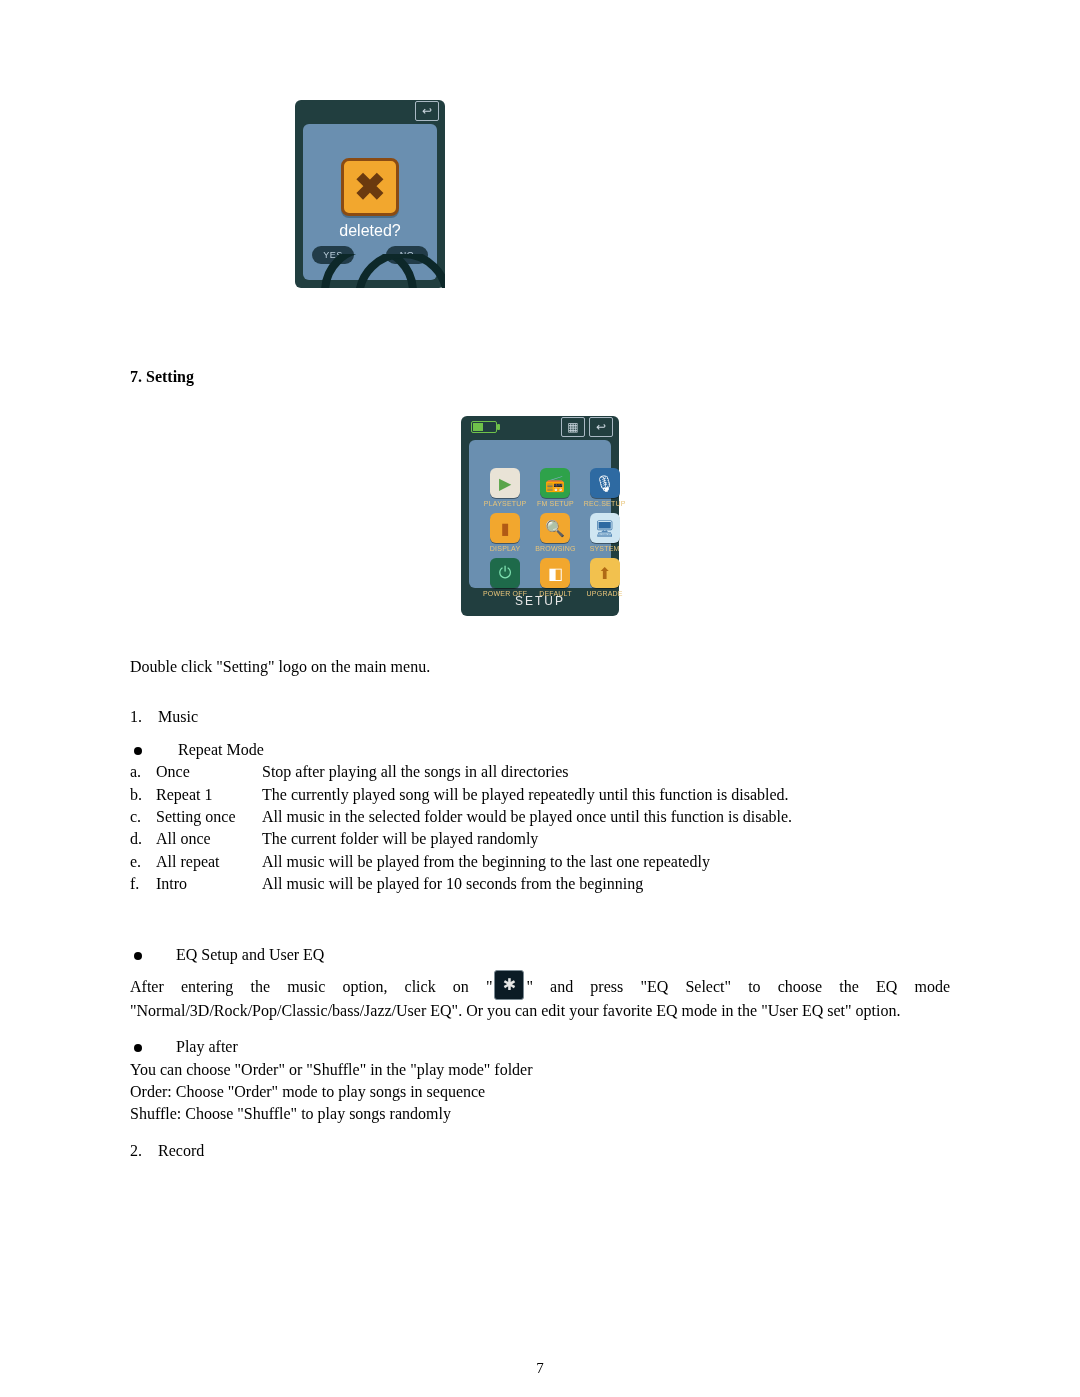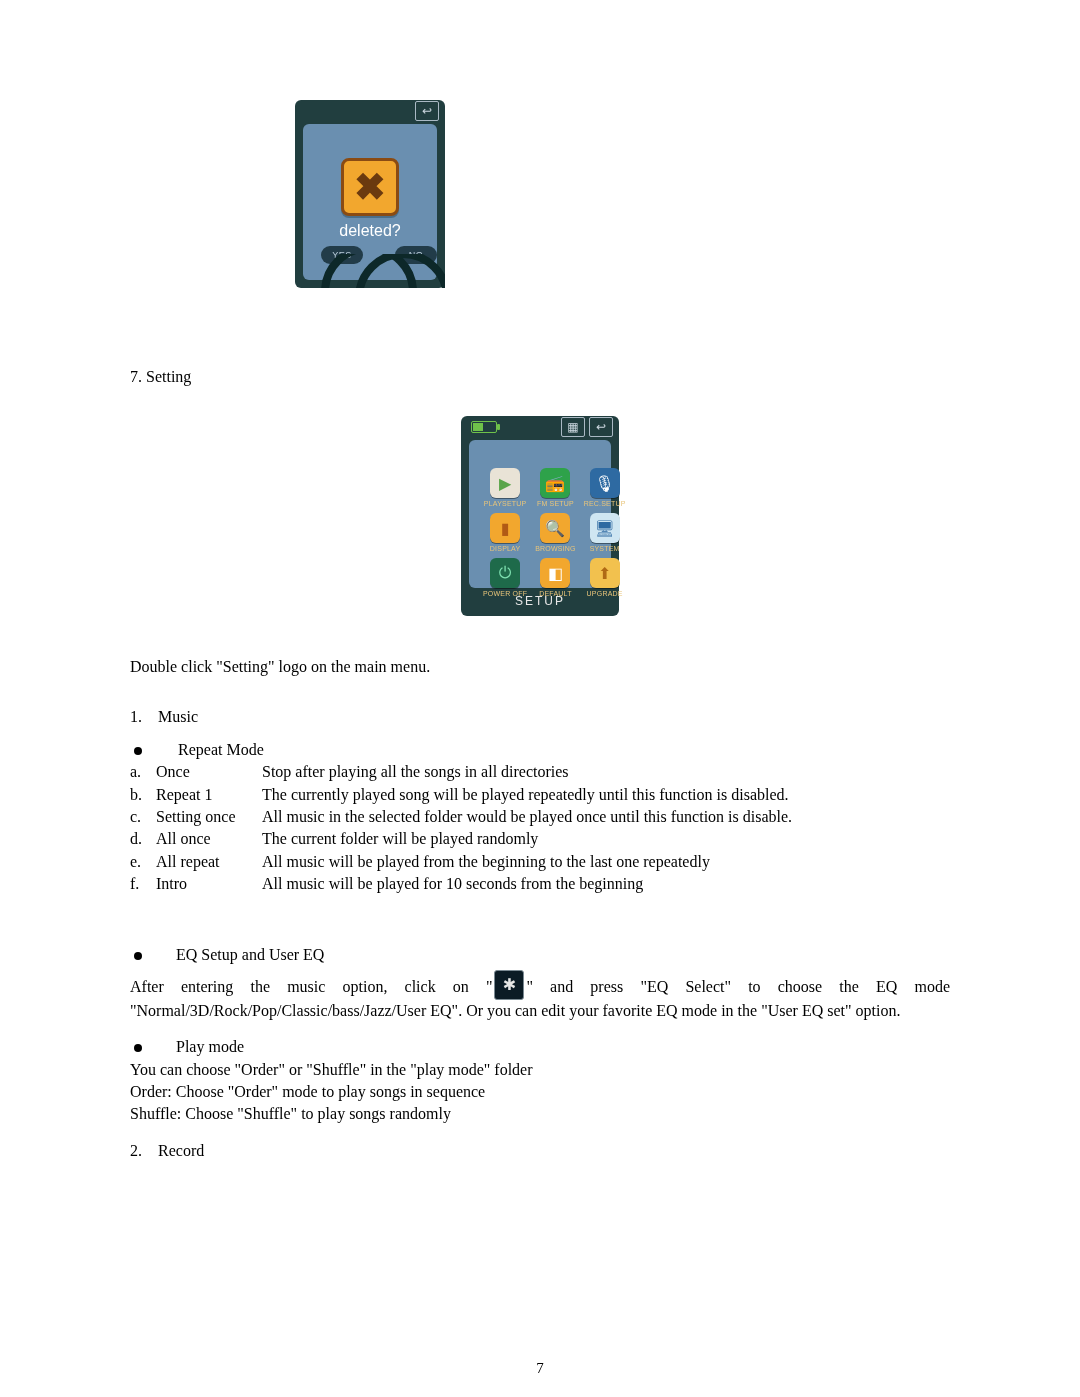--- a/index.html
+++ b/index.html
@@ -8,30 +8,30 @@
   .device-inner{position:absolute;background:#6a8fb0;border-radius:6px;box-sizing:border-box}
   .statusbar{position:absolute;top:0;left:0;right:0;height:22px;display:flex;align-items:center;justify-content:flex-end;gap:4px;padding:0 6px}
   .stat-box{width:22px;height:18px;border:1.5px solid #aab9c4;border-radius:2px;display:flex;align-items:center;justify-content:center}
   .back-arrow{font-size:12px;color:#cdd8e0;line-height:1}
   .battery{width:24px;height:10px;border:1.5px solid #6fc24a;border-radius:2px;position:relative;margin-right:auto;margin-left:4px}
   .battery::after{content:"";position:absolute;right:-4px;top:2px;width:3px;height:6px;background:#6fc24a;border-radius:1px}
   .battery-fill{position:absolute;left:1px;top:1px;bottom:1px;width:40%;background:#6fc24a}
   .del-icon-wrap{width:52px;height:52px;background:#f2a72e;border:3px solid #8a4b13;border-radius:8px;box-shadow:0 2px 0 #4a6e8a;display:flex;align-items:center;justify-content:center;margin:34px auto 6px auto}
   .del-x{font-size:38px;font-weight:bold;color:#6b3a0f;line-height:1}
   .del-label{color:#fff;font-size:16px;text-align:center;font-family:Arial,sans-serif}
-  .yn-row{position:absolute;bottom:16px;left:0;right:0;display:flex;justify-content:flex-end;gap:32px}
+  .yn-row{position:absolute;bottom:16px;left:0;right:0;display:flex;justify-content:center;gap:32px}
   .yn-btn{width:42px;height:18px;border-radius:9px;background:#223c49;color:#b9cdda;font-size:9px;font-family:Arial,sans-serif;display:flex;align-items:center;justify-content:center;letter-spacing:0.5px}
   .dev1-bottom{position:absolute;left:0;right:0;bottom:0;height:34px;overflow:hidden}
   .dev1-bottom .ring{position:absolute;border:8px solid #0d2829;border-radius:50%;width:80px;height:80px}
   .grid3{position:absolute;top:28px;left:14px;right:14px;display:grid;grid-template-columns:repeat(3,1fr);gap:6px 8px}
   .cell{display:flex;flex-direction:column;align-items:center;gap:2px}
   .cell-ico{width:30px;height:30px;border-radius:6px;box-shadow:0 1px 0 rgba(0,0,0,0.4);display:flex;align-items:center;justify-content:center;font-size:16px}
   .cell-lbl{font-size:7px;color:#e8c57a;font-family:Arial,sans-serif;letter-spacing:0.2px;white-space:nowrap}
   .setup-footer{position:absolute;bottom:8px;left:0;right:0;text-align:center;color:#e8e8e8;font-size:12px;font-family:Arial,sans-serif;letter-spacing:2px}
-  .section-heading{font-weight:normal;font-size:16px;margin:0}
+  .section-heading{font-weight:bold;font-size:16px;margin:0}
   .body-text{font-size:16px;line-height:1.4}
   .bullet-item{display:flex;align-items:flex-start}
   .bullet-item .dot{width:8px;height:8px;border-radius:50%;background:#000;margin:8px 14px 0 4px;flex-shrink:0}
   .letter-row{display:flex}
   .letter-row .lmark{width:26px}
   .letter-row .lname{width:106px}
   .page-num{position:absolute;left:0;right:0;bottom:20px;text-align:center;font-size:15px}
   .justify{text-align:justify}
   .eq-icon{display:inline-block;width:28px;height:28px;background:#0b1b25;border:1.5px solid #7b8a93;border-radius:3px;vertical-align:-8px;margin:0 2px;position:relative}
   .eq-icon::before{content:"✱";position:absolute;inset:0;display:flex;align-items:center;justify-content:center;color:#e6e6e6;font-size:16px}
@@ -184,21 +184,21 @@
   <div style="height:4px"></div>
 
   <div class="body-text justify">
     <span>After entering the music option, click on "</span><span class="eq-icon"></span><span>" and press "EQ Select" to choose the EQ mode "Normal/3D/Rock/Pop/Classic/bass/Jazz/User EQ". Or you can edit your favorite EQ mode in the "User EQ set" option.</span>
   </div>
 
   <div style="height:14px"></div>
 
   <div class="body-text bullet-item">
     <span class="dot"></span>
-    <span style="margin-left:20px">Play mode</span>
+    <span style="margin-left:20px">Play after</span>
   </div>
 
   <div class="body-text" id="playmode-lines">
       <div>You can choose "Order" or "Shuffle" in the "play mode" folder</div>
       <div>Order: Choose "Order" mode to play songs in sequence</div>
       <div>Shuffle: Choose "Shuffle" to play songs randomly</div>
     </div>
 
   <div style="height:14px"></div>
 

